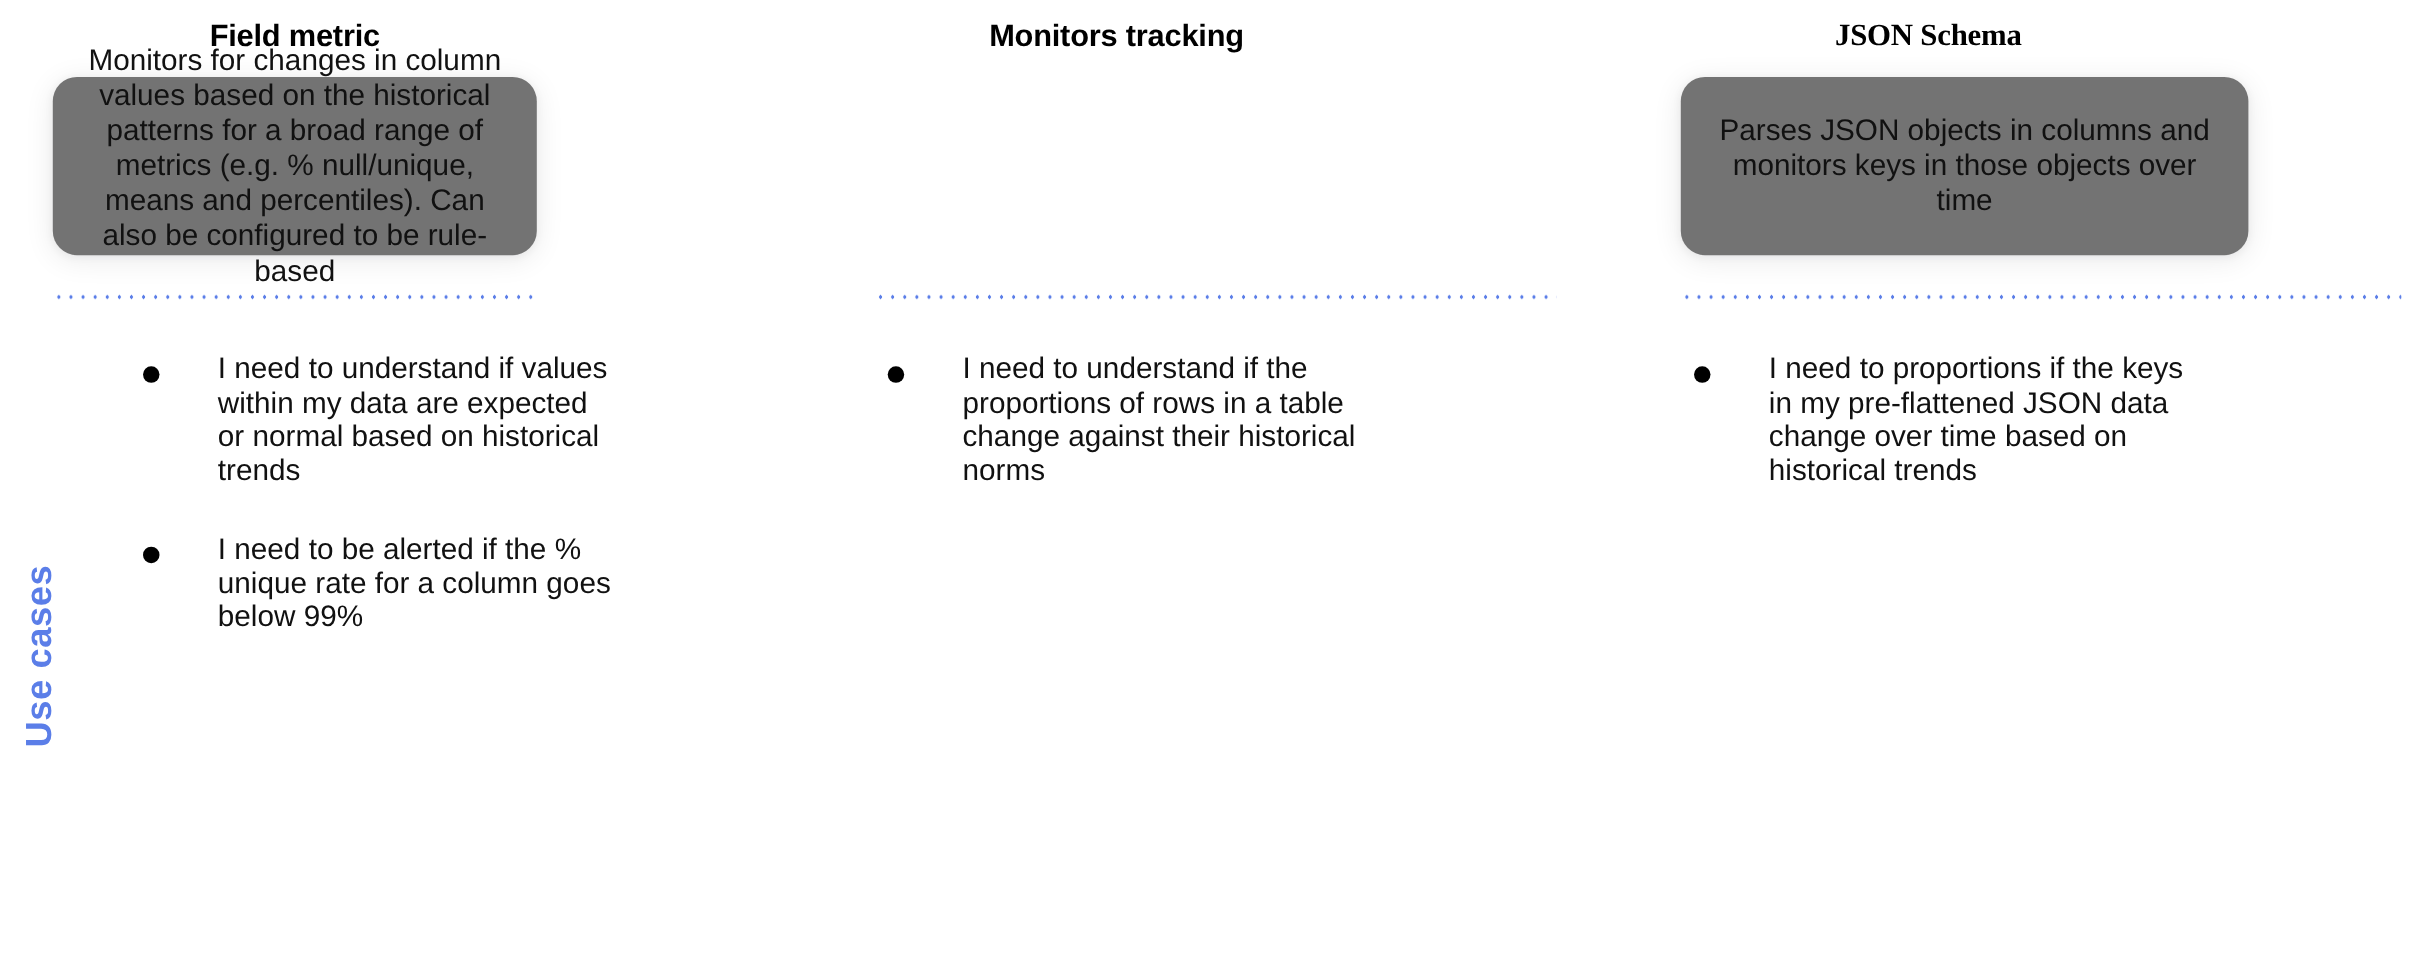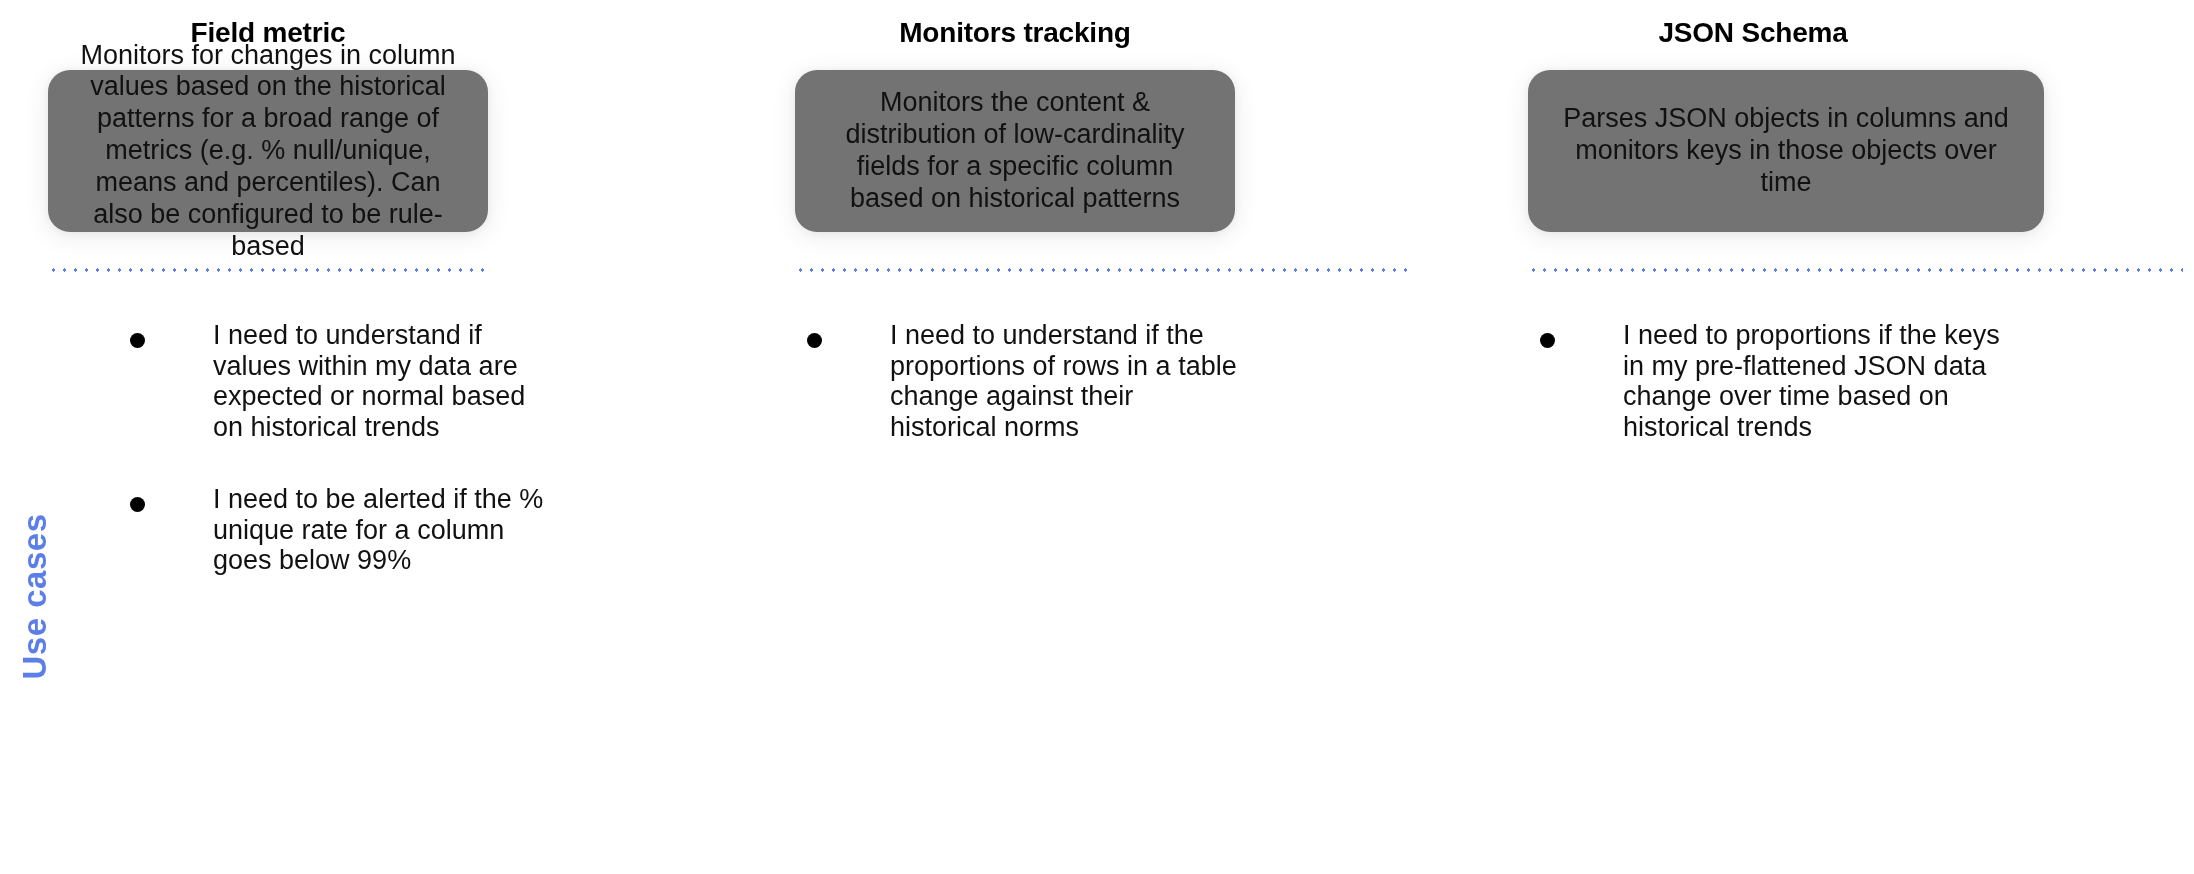--- a/index.html
+++ b/index.html
@@ -115,21 +115,20 @@
   .bullets {
     position: absolute;
     margin: 0;
     padding: 0;
     list-style: none;
   }
   .bullet-item {
     display: flex;
     align-items: flex-start;
     margin-bottom: 42px;
-    gap: 15px;
   }
   .bullet-dot {
     flex: 0 0 auto;
     width: 15px;
     height: 15px;
     border-radius: 50%;
     background: #000000;
     margin-top: 13px;
     margin-right: 53px;
   }
@@ -168,36 +167,33 @@
         <li class="bullet-item">
           <span class="bullet-dot"></span>
           <span class="bullet-text">I need to be alerted if the % unique rate for a column goes below 99%</span>
         </li>
       </ul>
     </div>
 
     <div class="column c1">
       <div class="col-title" style="width:440px;">Monitors tracking</div>
 
-      <div class="card">
-        <div class="card-text">Monitors the content &amp; distribution of low-cardinality fields for a specific column based on historical patterns</div>
-      </div>
 
       <div class="dotted-sep" style="left:0px; top:268px; width:620px;"></div>
 
       <ul class="bullets" style="left:12px; top:320px; width:430px;">
         <li class="bullet-item">
           <span class="bullet-dot"></span>
           <span class="bullet-text">I need to understand if the proportions of rows in a table change against their historical norms</span>
         </li>
       </ul>
     </div>
 
     <div class="column c2">
-      <div class="col-title" style="width:450px;">JSON Schema</div>
+      <div class="col-title" style="width:450px;font-family:Liberation Serif, serif;">JSON Schema</div>
 
       <div class="card">
         <div class="card-text">Parses JSON objects in columns and monitors keys in those objects over time</div>
       </div>
 
       <div class="dotted-sep" style="left:0px; top:268px; width:655px;"></div>
 
       <ul class="bullets" style="left:12px; top:320px; width:470px;">
         <li class="bullet-item">
           <span class="bullet-dot"></span>

